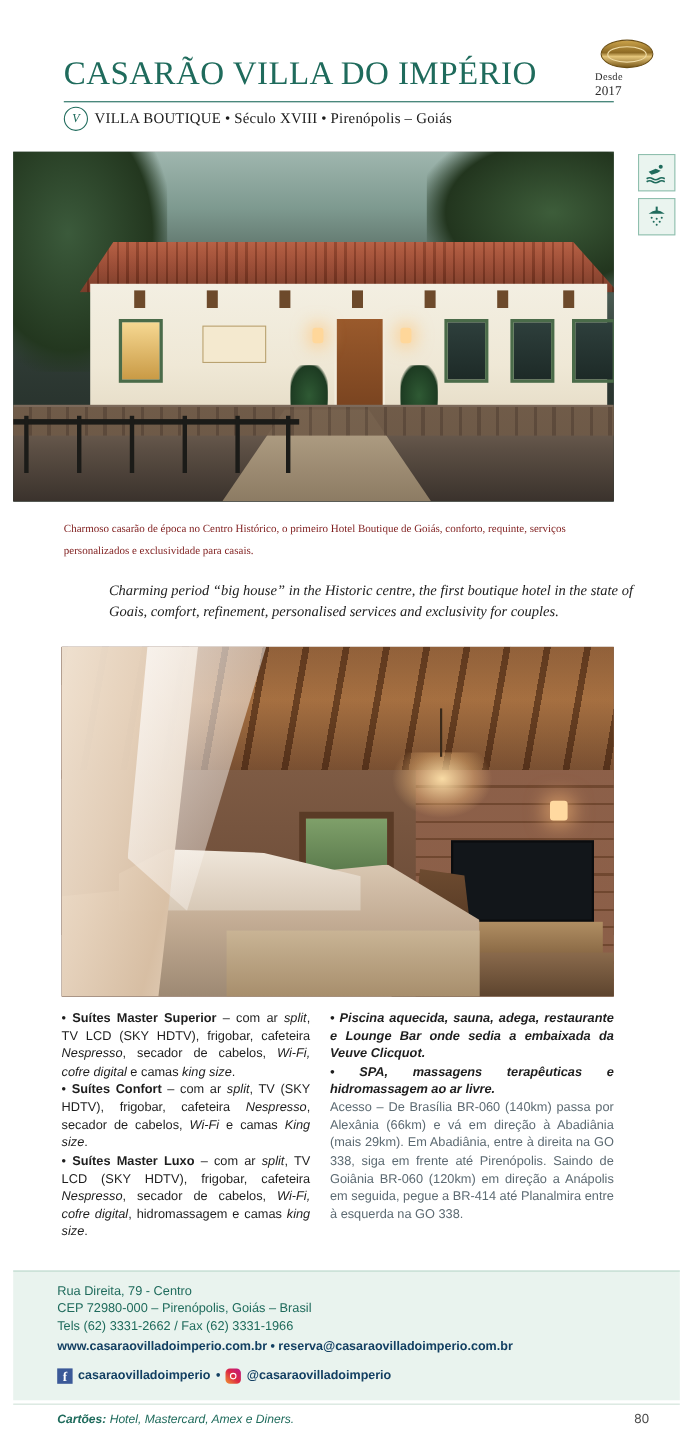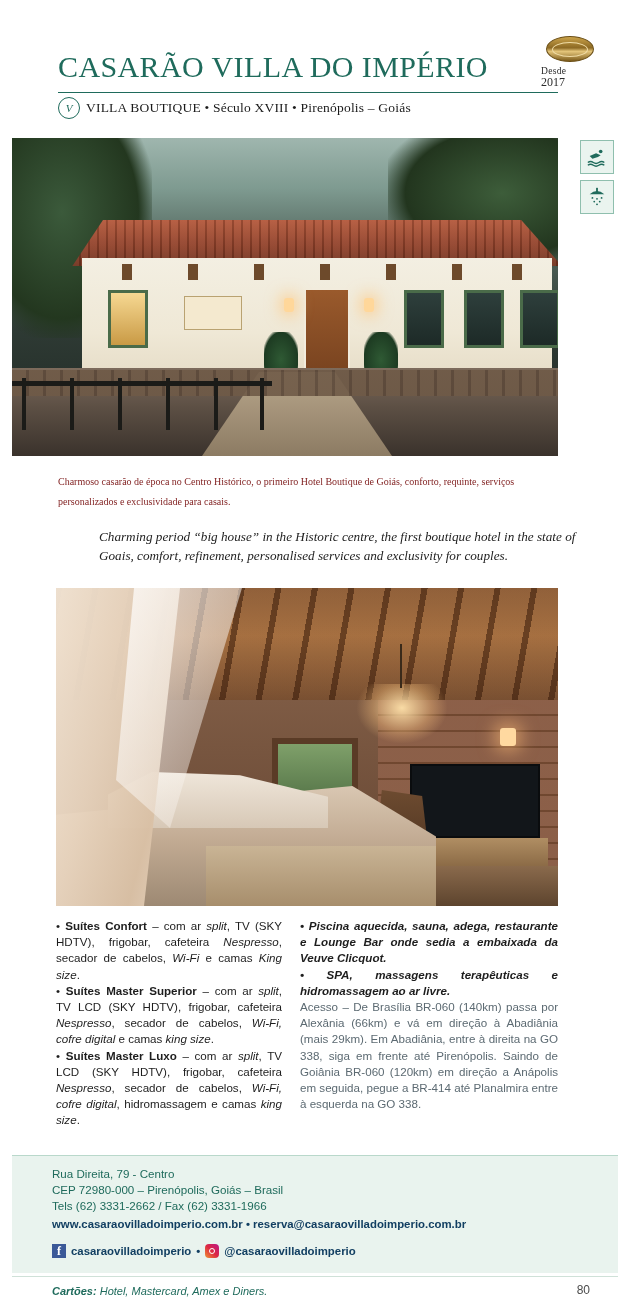--- a/index.html
+++ b/index.html
@@ -418,22 +418,22 @@
     <div class="rug"></div>
     <div class="chair"></div>
     <div class="bed"></div>
     <div class="throw"></div>
     <div class="pillows"></div>
     <div class="curtain"></div>
     <div class="curtain2"></div>
   </div>
 
   <div class="col-left">
+    <p>• <strong>Suítes Master Superior</strong> – com ar <em>split</em>, TV LCD (SKY HDTV), frigobar, cafeteira <em>Nespresso</em>, secador de cabelos, <em>Wi-Fi, cofre digital</em> e camas <em>king size</em>.</p>
     <p>• <strong>Suítes Confort</strong> – com ar <em>split</em>, TV (SKY HDTV), frigobar, cafeteira <em>Nespresso</em>, secador de cabelos, <em>Wi-Fi</em> e camas <em>King size</em>.</p>
-    <p>• <strong>Suítes Master Superior</strong> – com ar <em>split</em>, TV LCD (SKY HDTV), frigobar, cafeteira <em>Nespresso</em>, secador de cabelos, <em>Wi-Fi, cofre digital</em> e camas <em>king size</em>.</p>
     <p>• <strong>Suítes Master Luxo</strong> – com ar <em>split</em>, TV LCD (SKY HDTV), frigobar, cafeteira <em>Nespresso</em>, secador de cabelos, <em>Wi-Fi, cofre digital</em>, hidromassagem e camas <em>king size</em>.</p>
   </div>
 
   <div class="col-right">
     <p><em><strong>• Piscina aquecida, sauna, adega, restaurante e Lounge Bar onde sedia a embaixada da Veuve Clicquot.</strong></em></p>
     <p><em><strong>• SPA, massagens terapêuticas e hidromassagem ao ar livre.</strong></em></p>
     <p class="access">Acesso – De Brasília BR-060 (140km) passa por Alexânia (66km) e vá em direção à Abadiânia (mais 29km). Em Abadiânia, entre à direita na GO 338, siga em frente até Pirenópolis. Saindo de Goiânia BR-060 (120km) em direção a Anápolis em seguida, pegue a BR-414 até Planalmira entre à esquerda na GO 338.</p>
   </div>
 
   <div class="footer">

